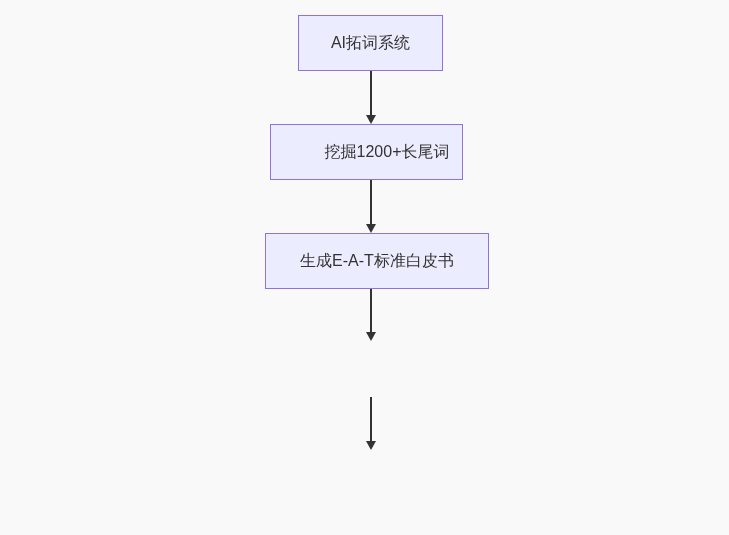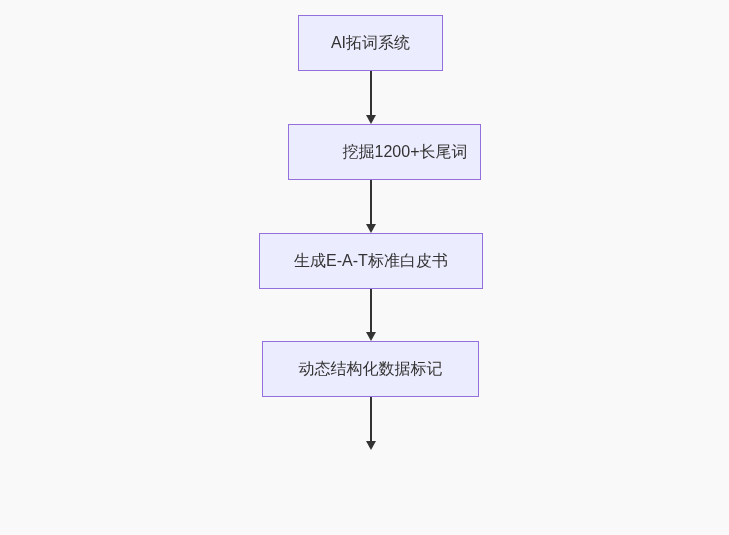--- a/index.html
+++ b/index.html
@@ -26,22 +26,22 @@
     border: 1px solid #9370DB;
     display: flex;
     align-items: center;
     justify-content: center;
     color: #333333;
     font-size: 16px;
     text-align: center;
     white-space: nowrap;
   }
   .node-0 { top: 15px;  left: 298px; width: 145px; }
-  .node-1 { top: 124px; left: 288px; width: 193px; padding-left: 41px; }
-  .node-2 { top: 233px; left: 259px; width: 224px; }
+  .node-1 { top: 124px; left: 270px; width: 193px; padding-left: 41px; }
+  .node-2 { top: 233px; left: 265px; width: 224px; }
   .node-3 { top: 341px; left: 262px; width: 217px; }
   .node-4 { top: 450px; left: 253px; width: 235px; }
 
   .edge {
     position: absolute;
     left: 365px;            
     width: 11px;
     display: flex;
     flex-direction: column;
     align-items: center;
@@ -89,23 +89,20 @@
 
   <div class="node node-2">
     <span>生成E-A-T标准白皮书</span>
   </div>
 
   <div class="edge edge-2">
     <div class="edge-line"></div>
     <div class="edge-head"></div>
   </div>
 
-  <div class="node node-3">
-    <span>动态结构化数据标记</span>
-  </div>
 
   <div class="edge edge-3">
     <div class="edge-line"></div>
     <div class="edge-head"></div>
   </div>
 
 
 </div>
 
 </body></html>

